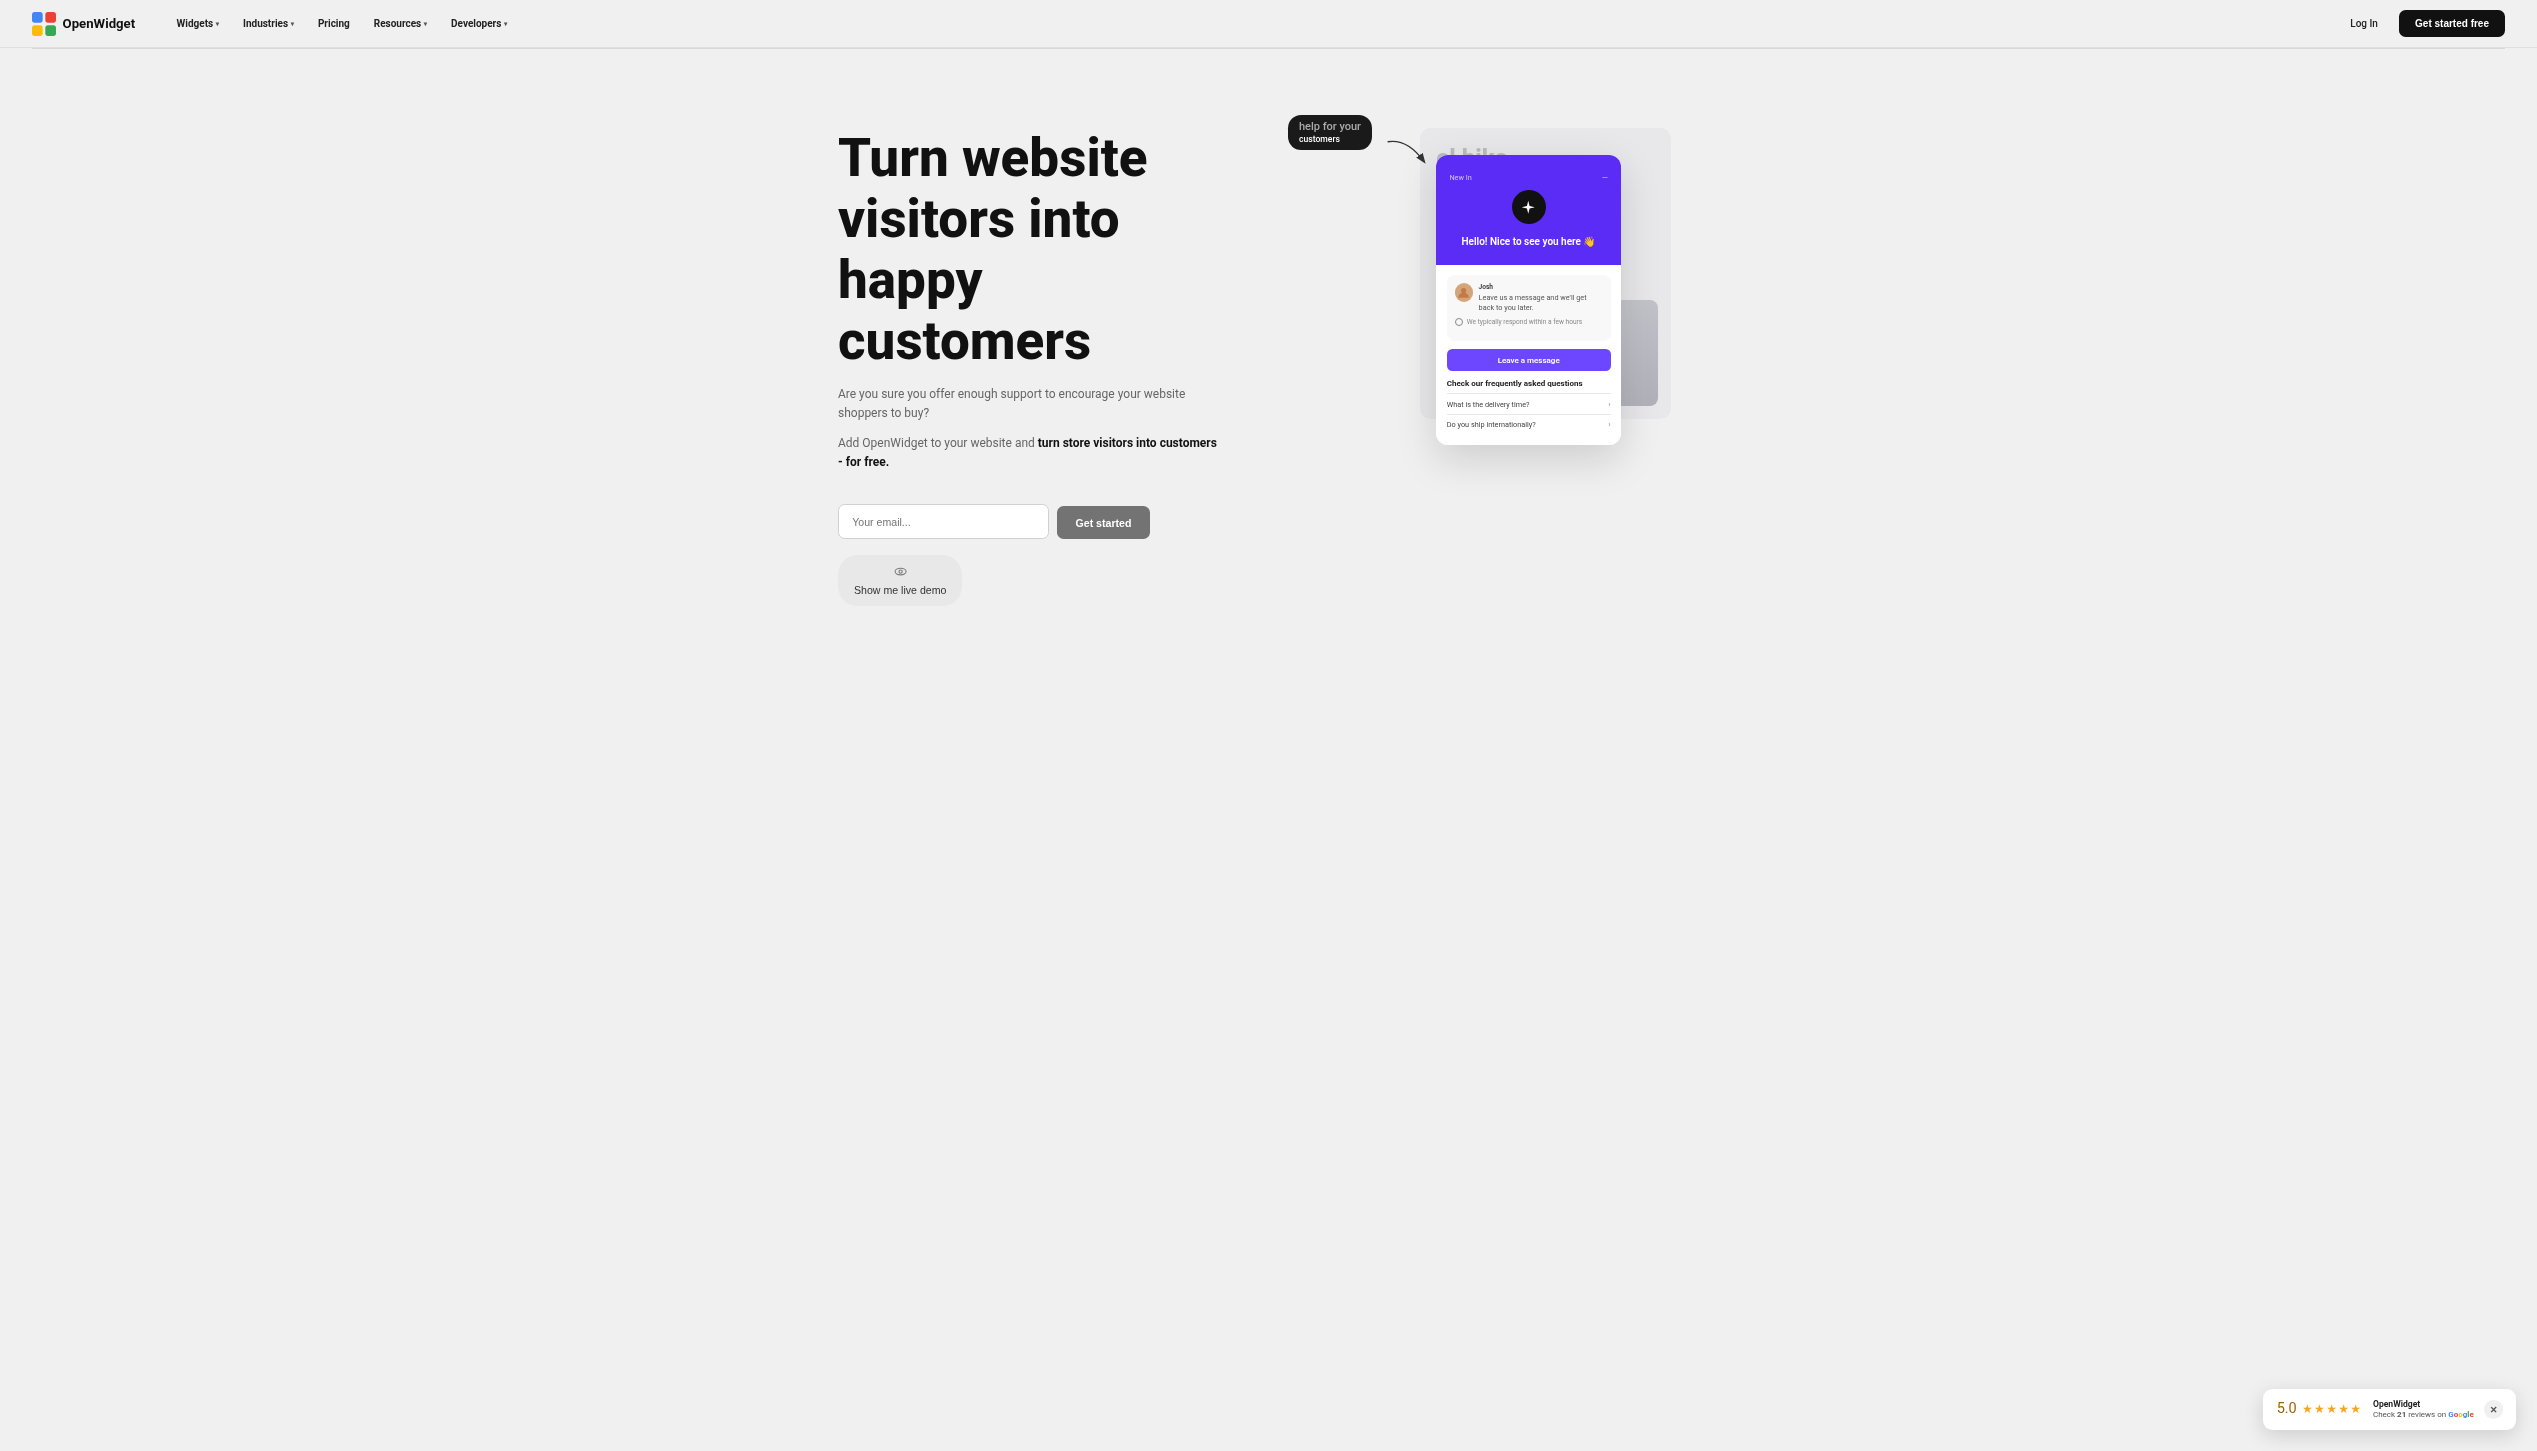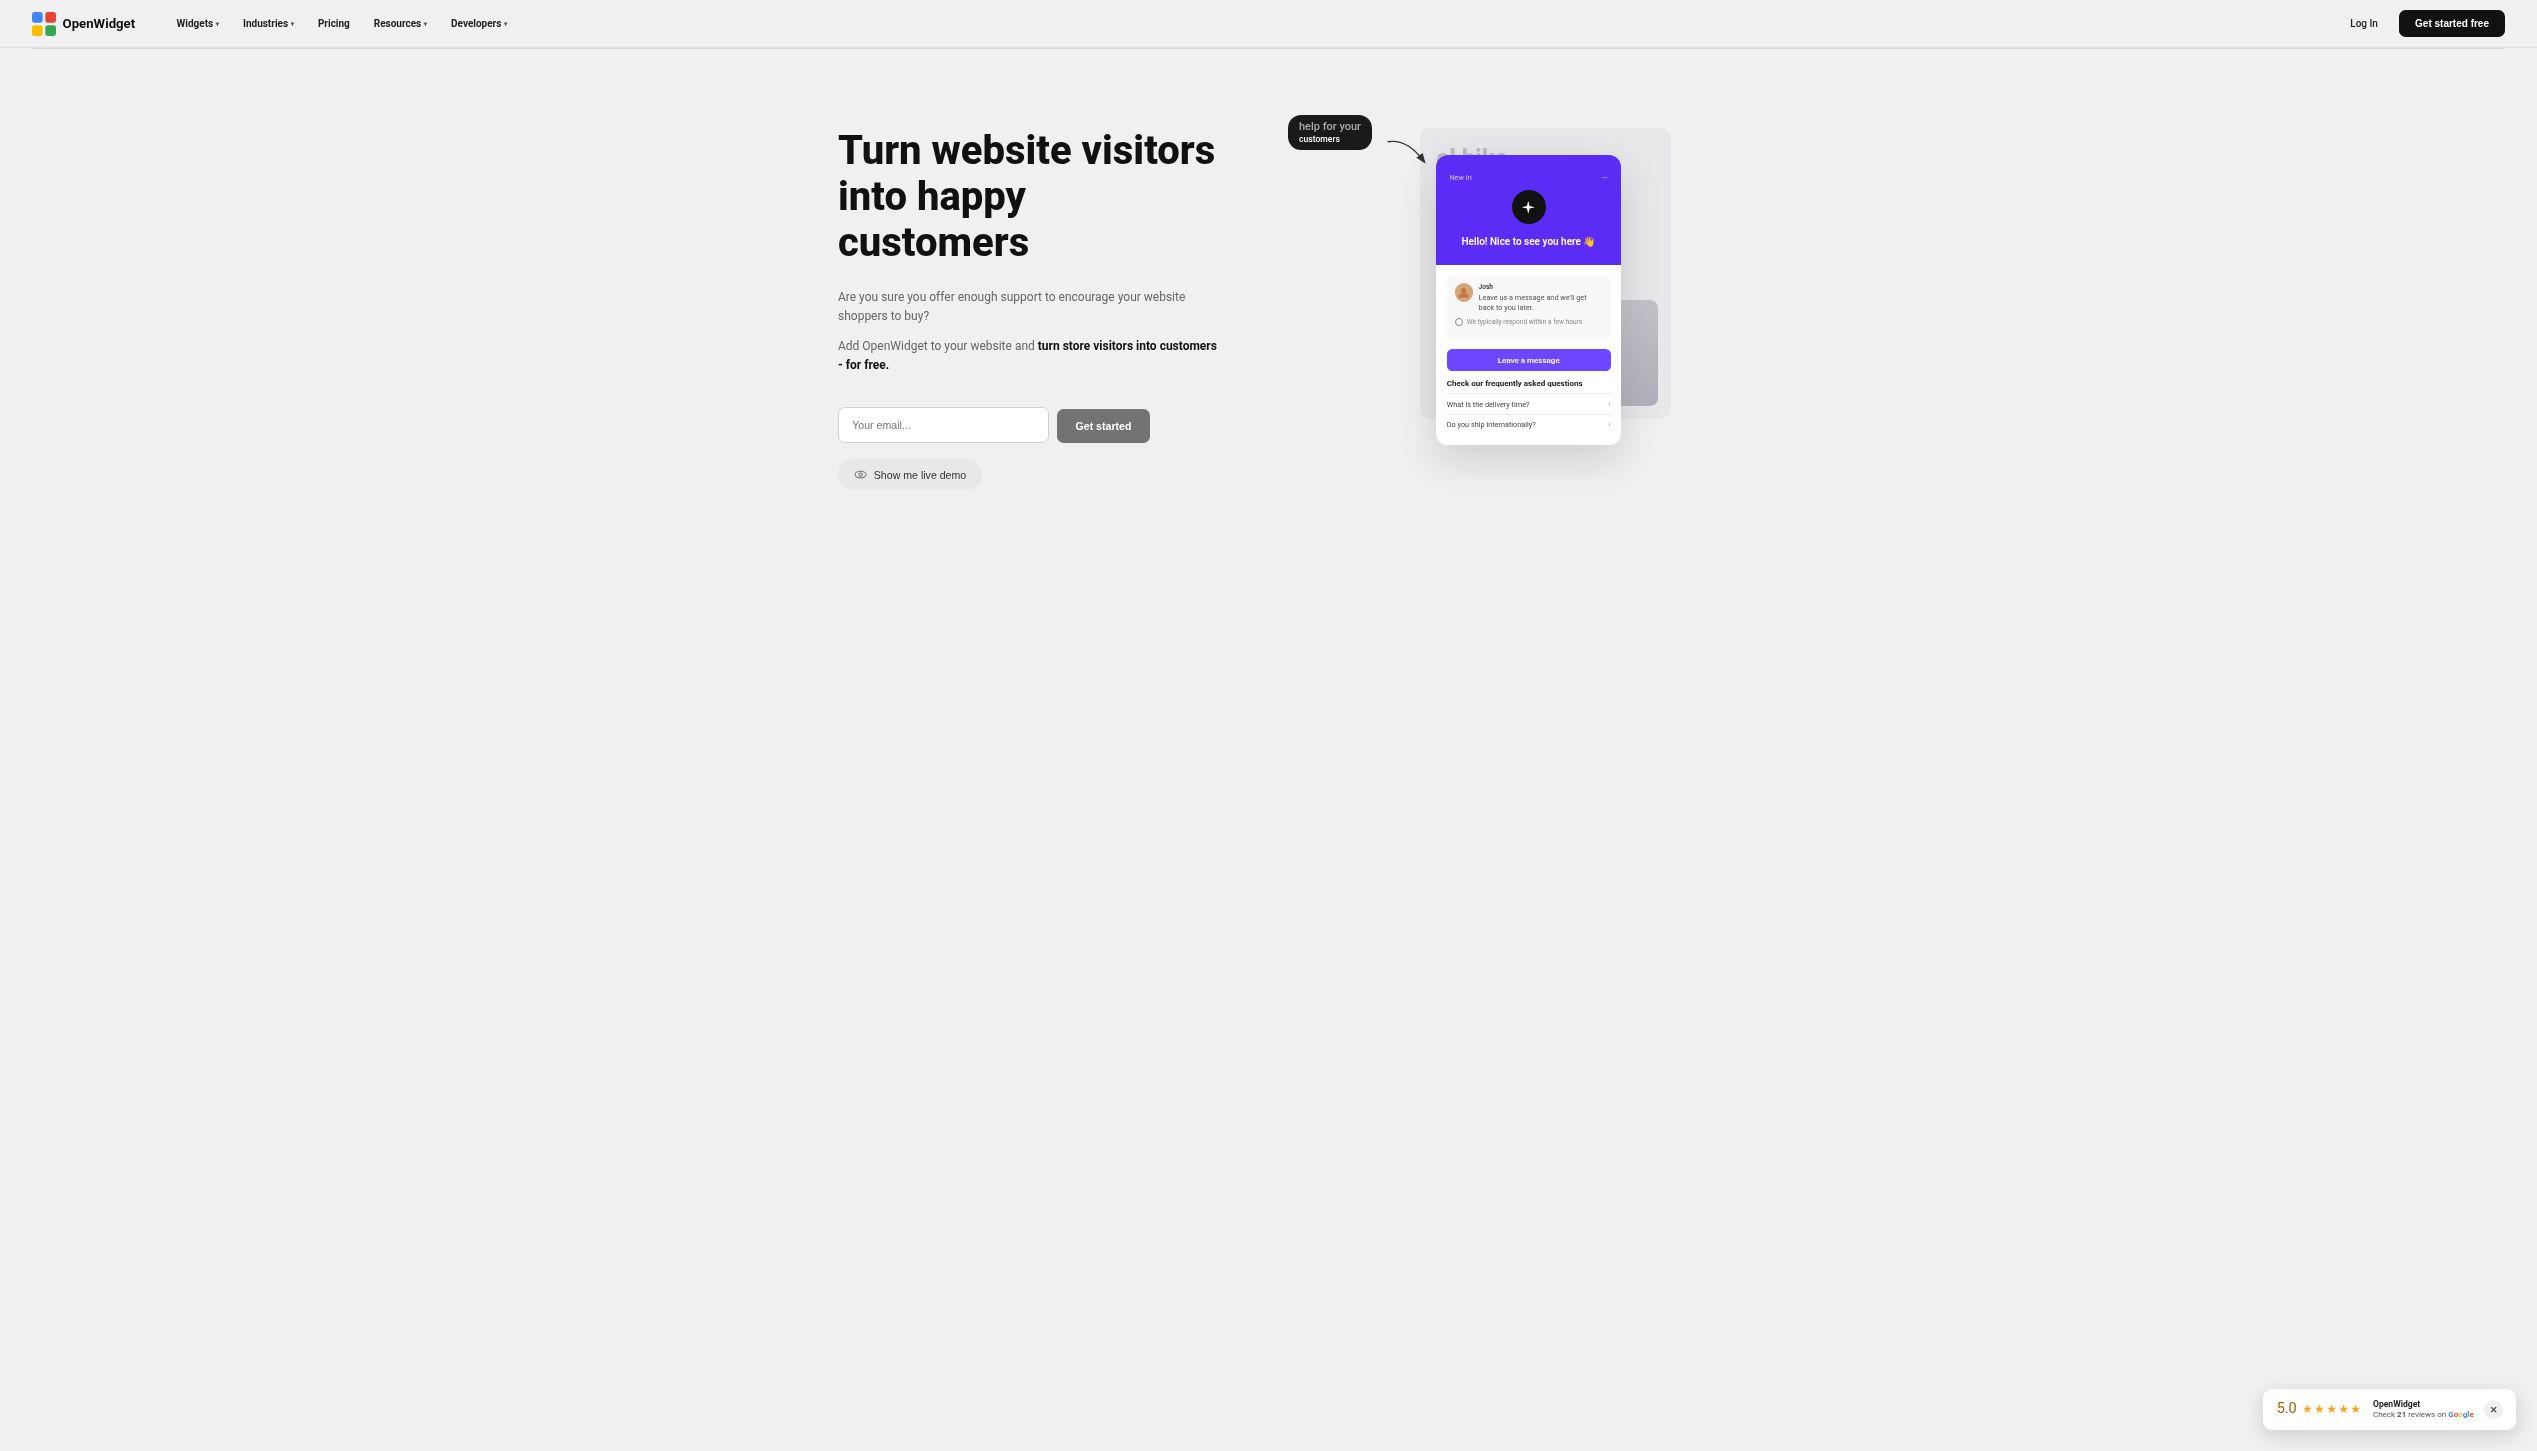--- a/index.html
+++ b/index.html
@@ -104,25 +104,25 @@
       min-height: calc(100vh - 48px);
     }
 
     .hero-left {
       flex: 1;
       padding-top: 26.4px;
       max-width: 383px;
     }
 
     .hero-title {
-      font-size: 40px;
+      font-size: 53px;
       font-weight: 800;
       color: #111;
       line-height: 1.15;
-      margin-bottom: 22px;
+      margin-bottom: 13px;
     }
 
     .hero-subtitle {
       font-size: 12px;
       color: #666;
       line-height: 1.6;
       margin-bottom: 10.6px;
       font-weight: 400;
     }
 
@@ -393,31 +393,32 @@
       font-size: 24px;
       font-weight: 800;
       color: #bbb;
       line-height: 1.2;
       margin-bottom: 13.2px;
     }
 
     
     .btn-demo {
       display: flex;
-      align-items: flex-end;
+      align-items: center;
       gap: 6.6px;
       background: #e8e8e8;
       border: none;
       padding: 9.3px 16px;
       border-radius: 20px;
       font-size: 10.6px;
       font-weight: 500;
       color: #333;
       cursor: pointer;
       margin-top: 10.6px;
+      flex-direction: column;
     }
 
     .demo-eye-icon {
       width: 13.2px;
       height: 13.2px;
       opacity: 0.6;
     }
 
     
     .rating-card {

